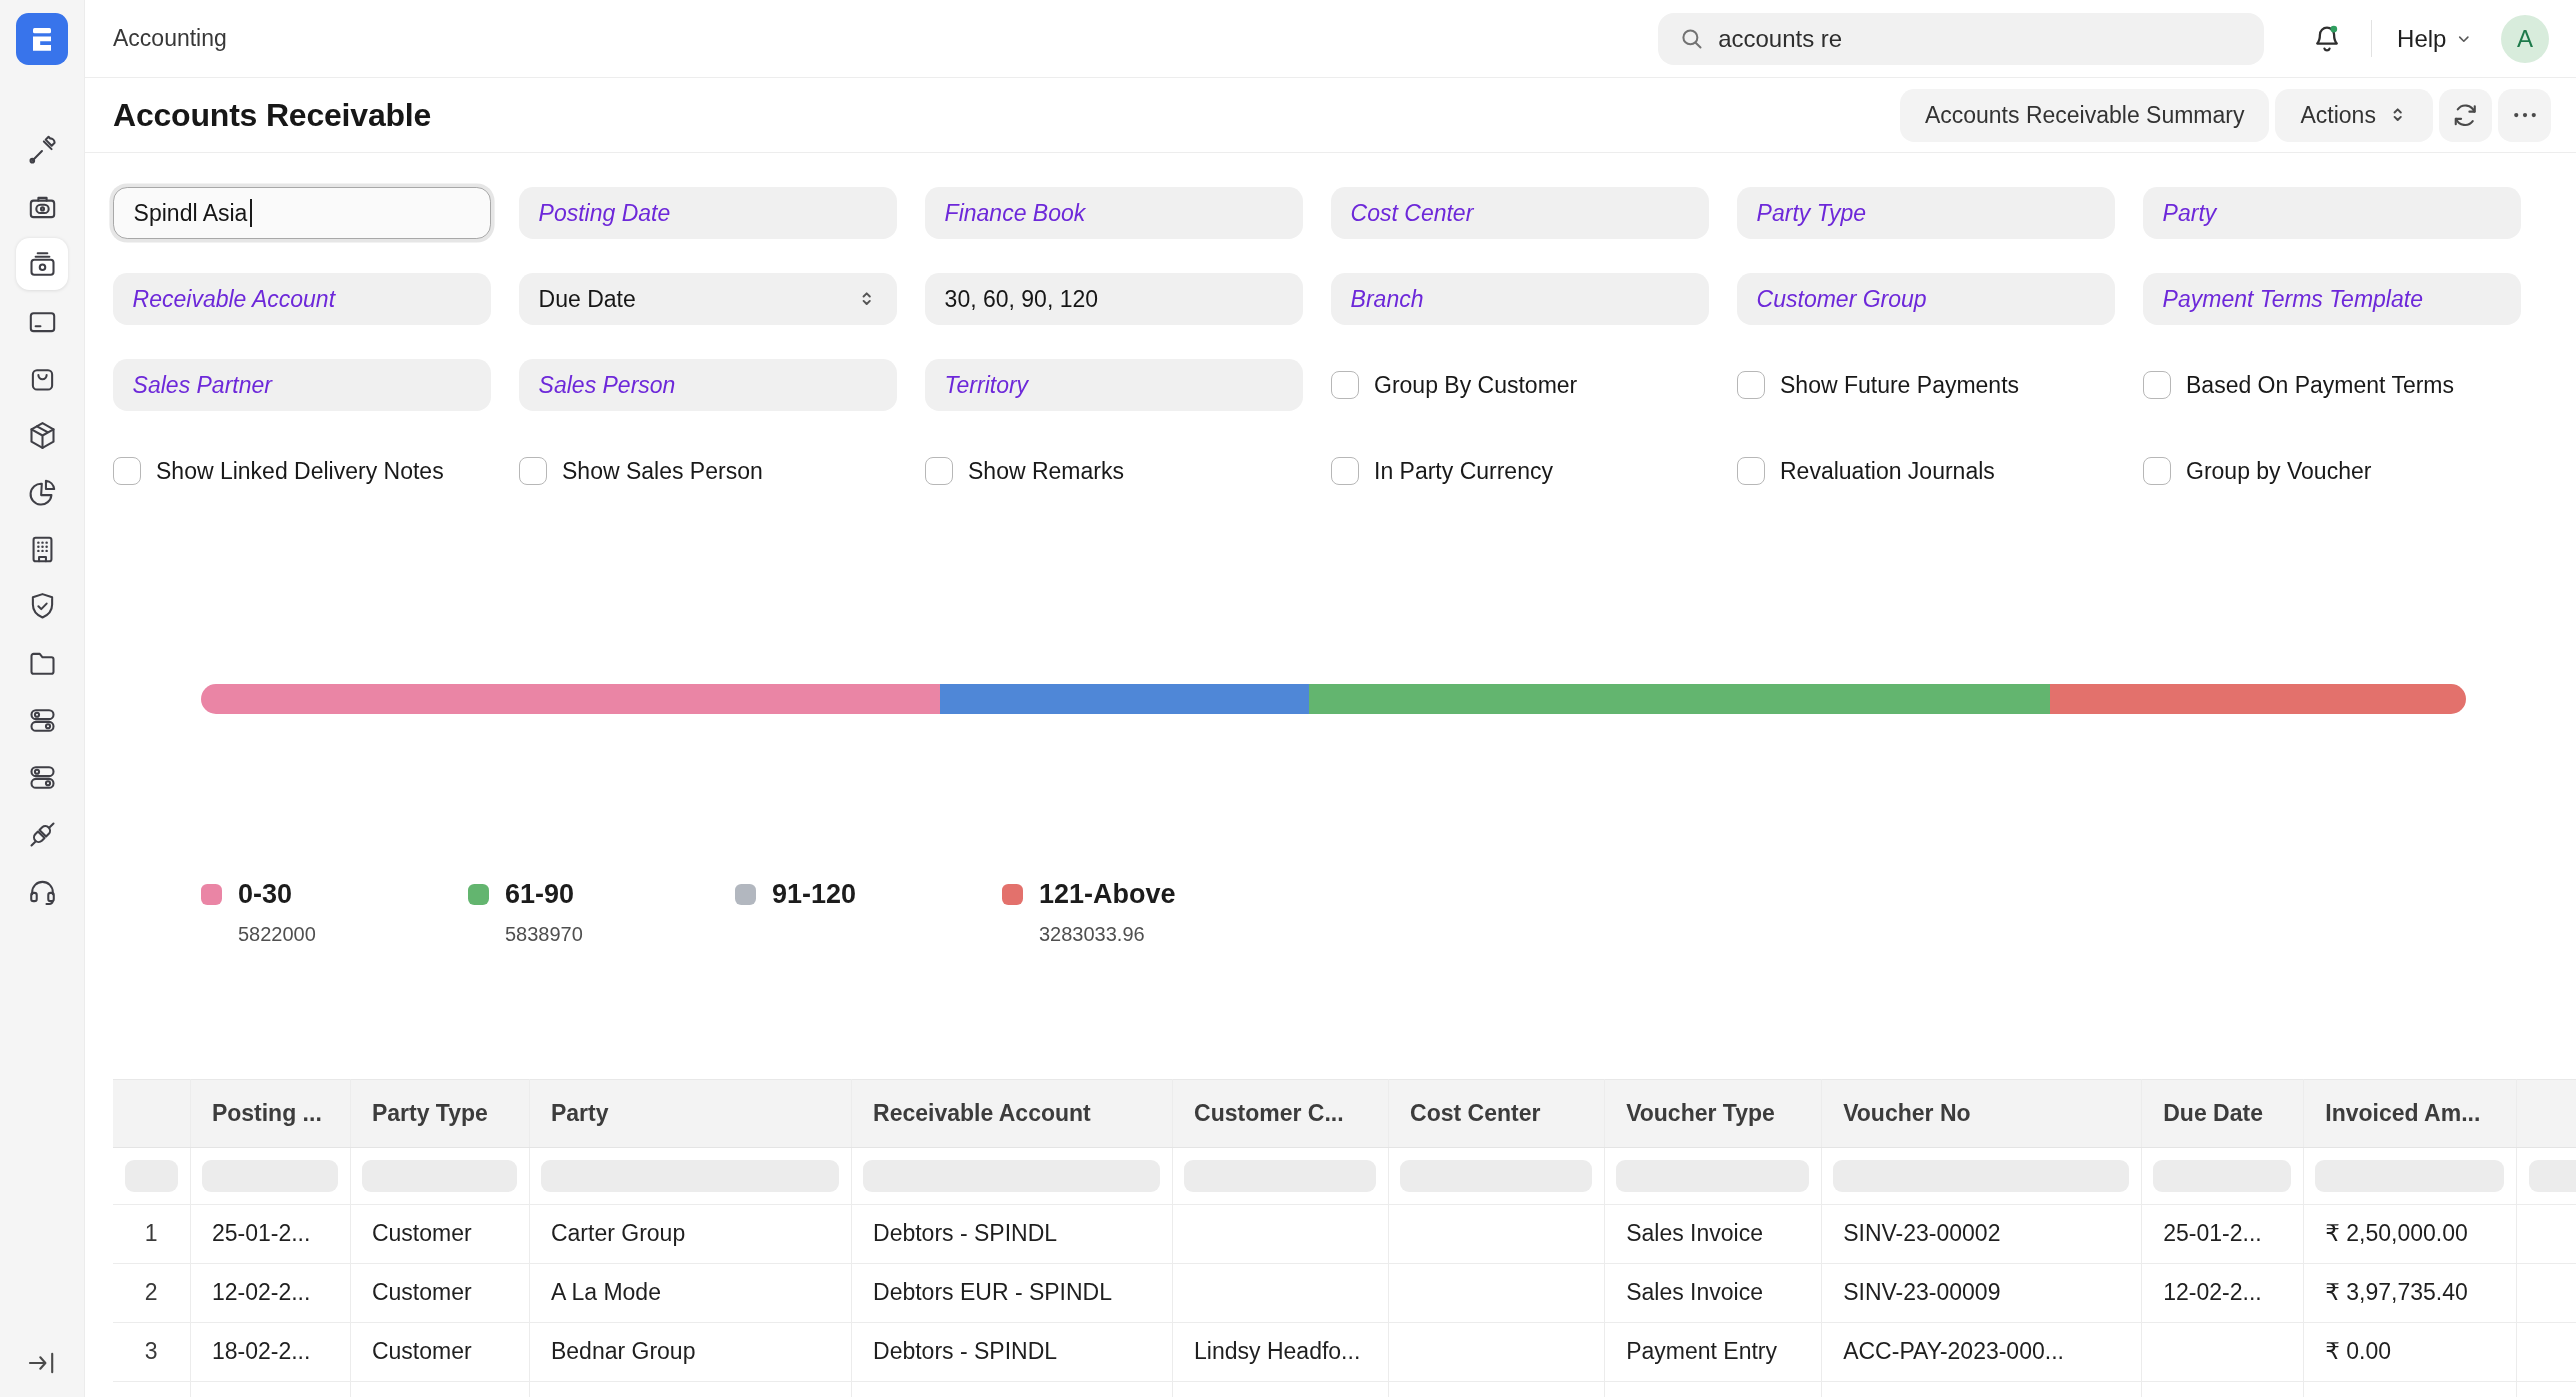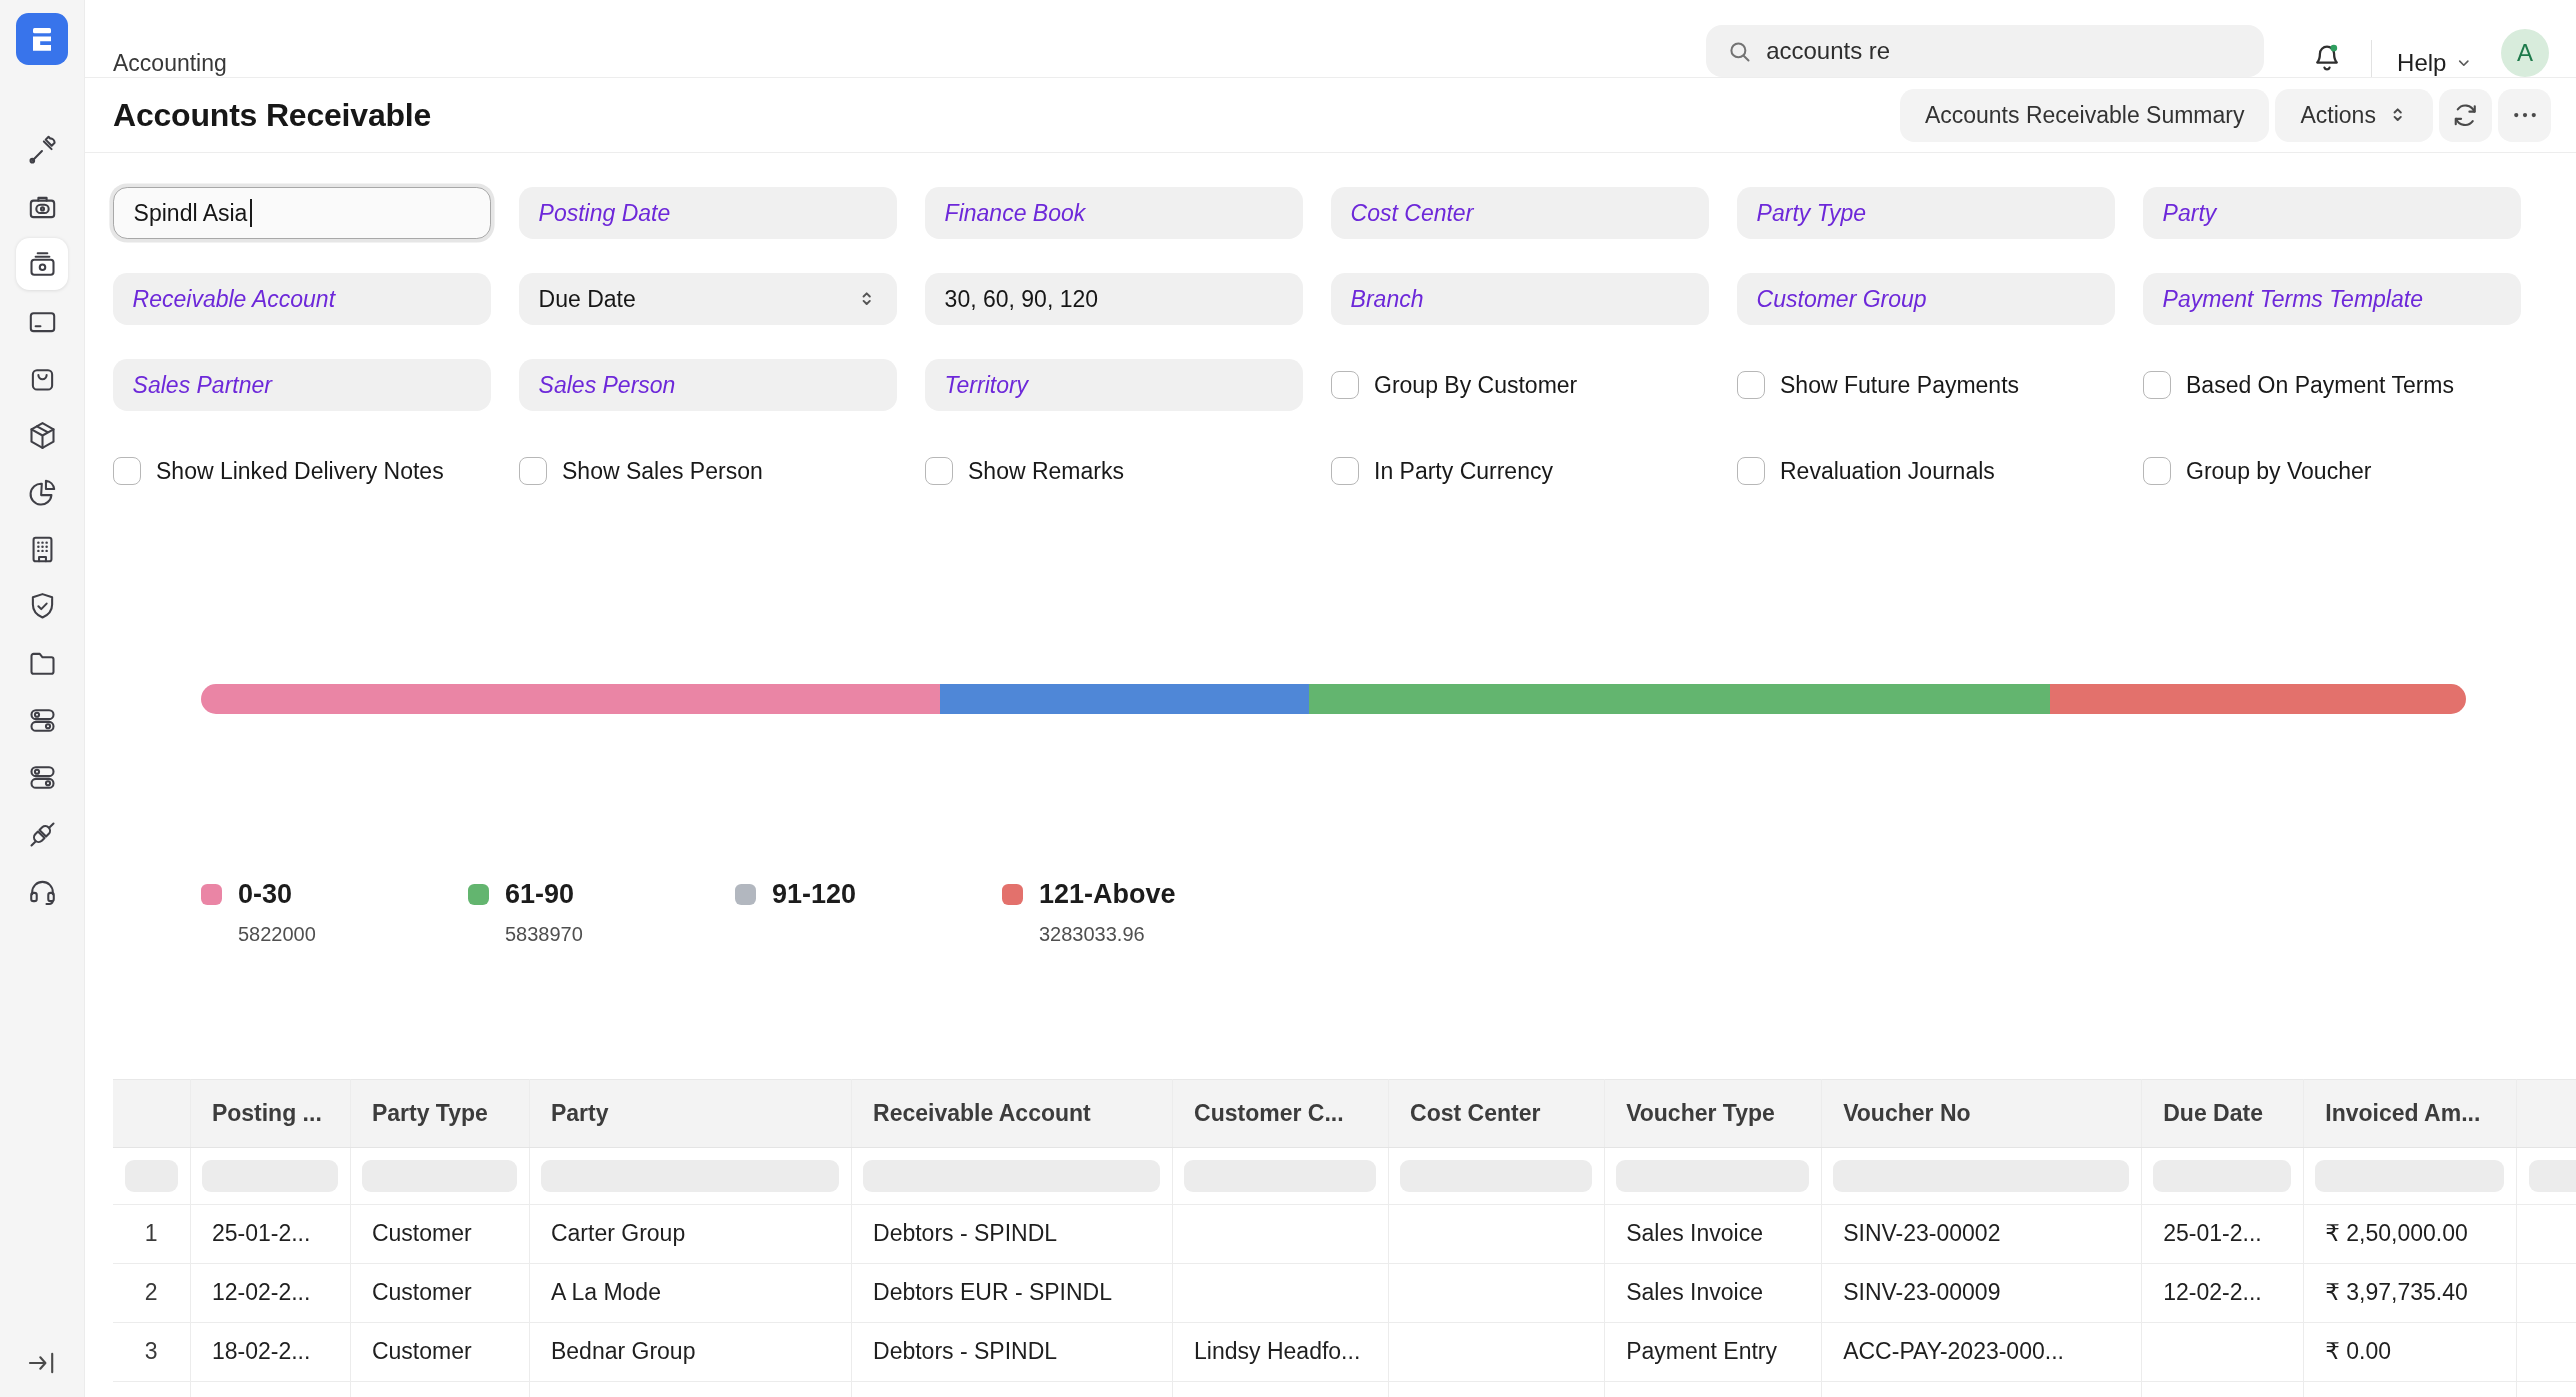--- a/index.html
+++ b/index.html
@@ -17,23 +17,23 @@
   .nav-item .ic { width:33px; height:33px; display:block; }
   .nav-item.active .wrap { width:52px; height:52px; background:#fff; border-radius:13.4px;
     box-shadow:0 0.9px 3.6px rgba(0,0,0,.10); display:flex; align-items:center; justify-content:center; }
   .ic { fill:none; stroke:#3f3f46; stroke-width:1.5; stroke-linecap:round; stroke-linejoin:round; }
   .sidebar-bottom { margin-top:auto; margin-bottom:14.2px; }
   .sidebar-bottom .ic { width:34px; height:34px; stroke:#4b4b4b; }
 
   
   .main { position:absolute; left:85px; top:0; width:2491px; height:1397px; }
 
-  .topbar { height:78px; border-bottom:0.9px solid #ededed; display:flex; align-items:flex-end; padding:0 27px 0 28px; }
+  .topbar { height:78px; border-bottom:0.9px solid #ededed; display:flex; align-items:center; padding:0 27px 0 28px; }
   .breadcrumb { font-size:23px; color:#383838; cursor:pointer; }
-  .search { margin-left:auto; width:558px; height:52px; border-radius:16px; background:#f1f1f1;
+  .search { margin-left:auto; width:606px; height:52px; border-radius:16px; background:#f1f1f1;
     display:flex; align-items:center; padding:0 19.6px; gap:13.4px; }
   .search svg { width:27px; height:27px; stroke:#737373; fill:none; stroke-width:1.8; stroke-linecap:round; }
   .search-text { font-size:24px; color:#2e2e2e; }
   .bell { position:relative; margin-left:43px; width:39px; height:39px; display:flex; align-items:center; justify-content:center; cursor:pointer; }
   .bell svg { width:34px; height:34px; fill:none; stroke:#2f2f2f; stroke-width:1.6; stroke-linecap:round; stroke-linejoin:round; }
   .topbar-divider { width:0.9px; height:37px; background:#e2e2e2; margin:0 25px; }
   .help { display:flex; align-items:center; gap:8px; font-size:24px; color:#1f1f1f; cursor:pointer; }
   .help svg { width:19.6px; height:19.6px; fill:none; stroke:#5a5a5a; stroke-width:2; stroke-linecap:round; stroke-linejoin:round; }
   .avatar { margin-left:27px; width:48px; height:48px; border-radius:50%; background:#d8ecdc; color:#1e7a4b;
     font-size:24px; display:flex; align-items:center; justify-content:center; cursor:pointer; }

